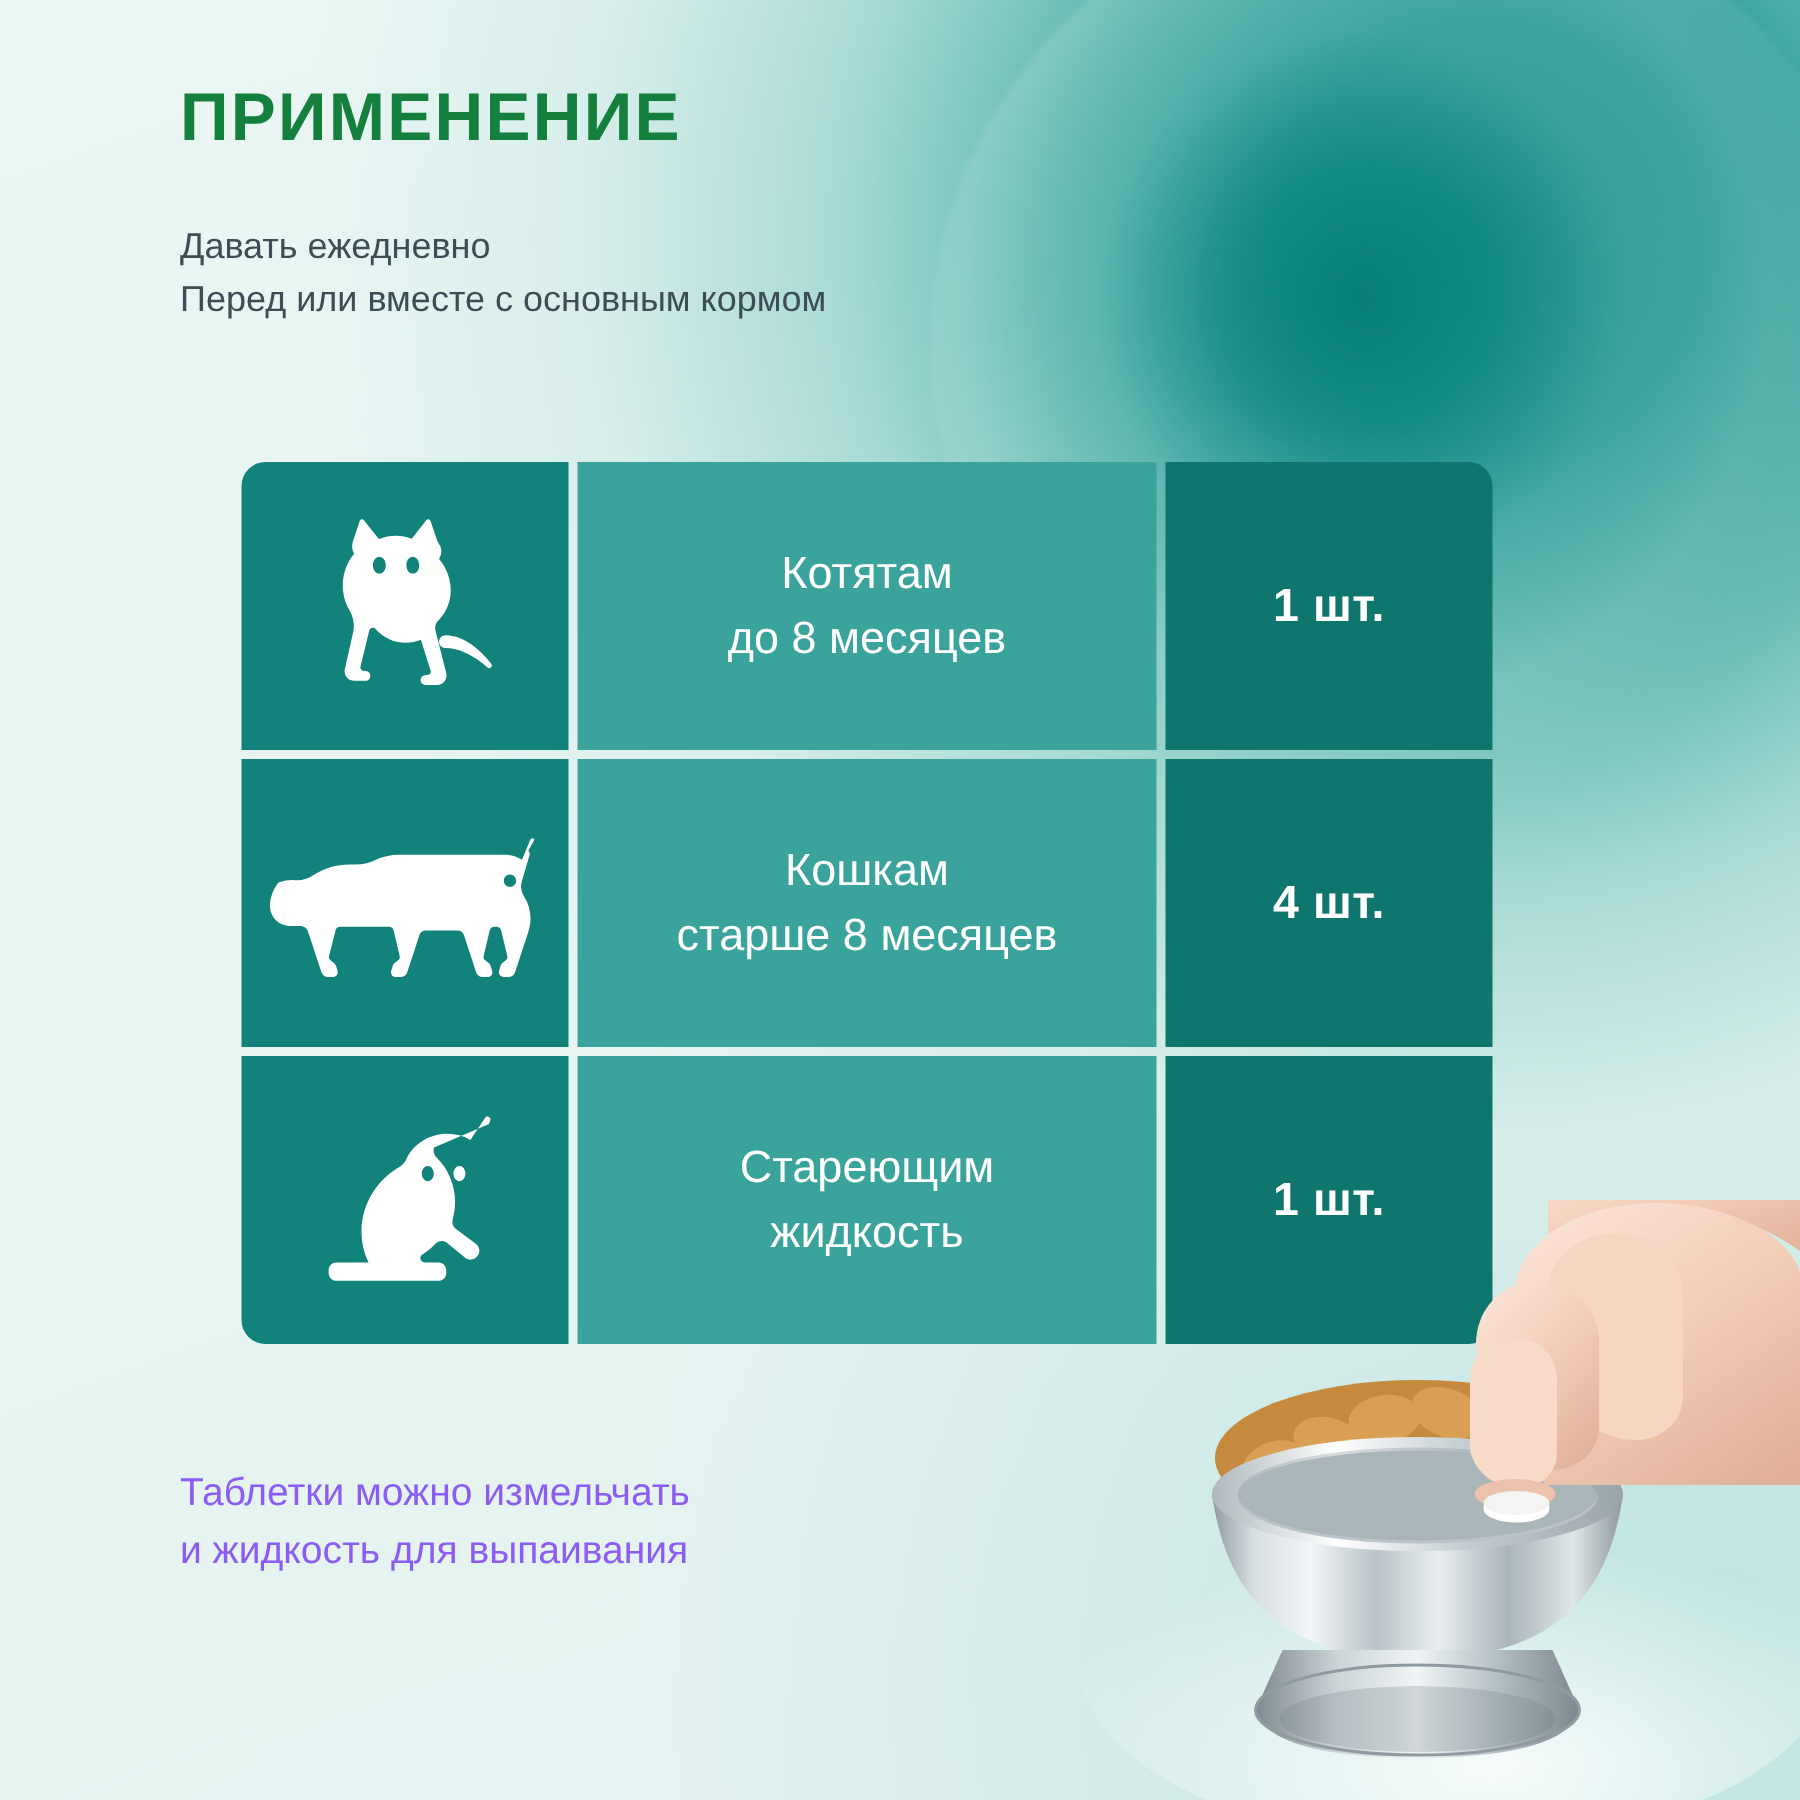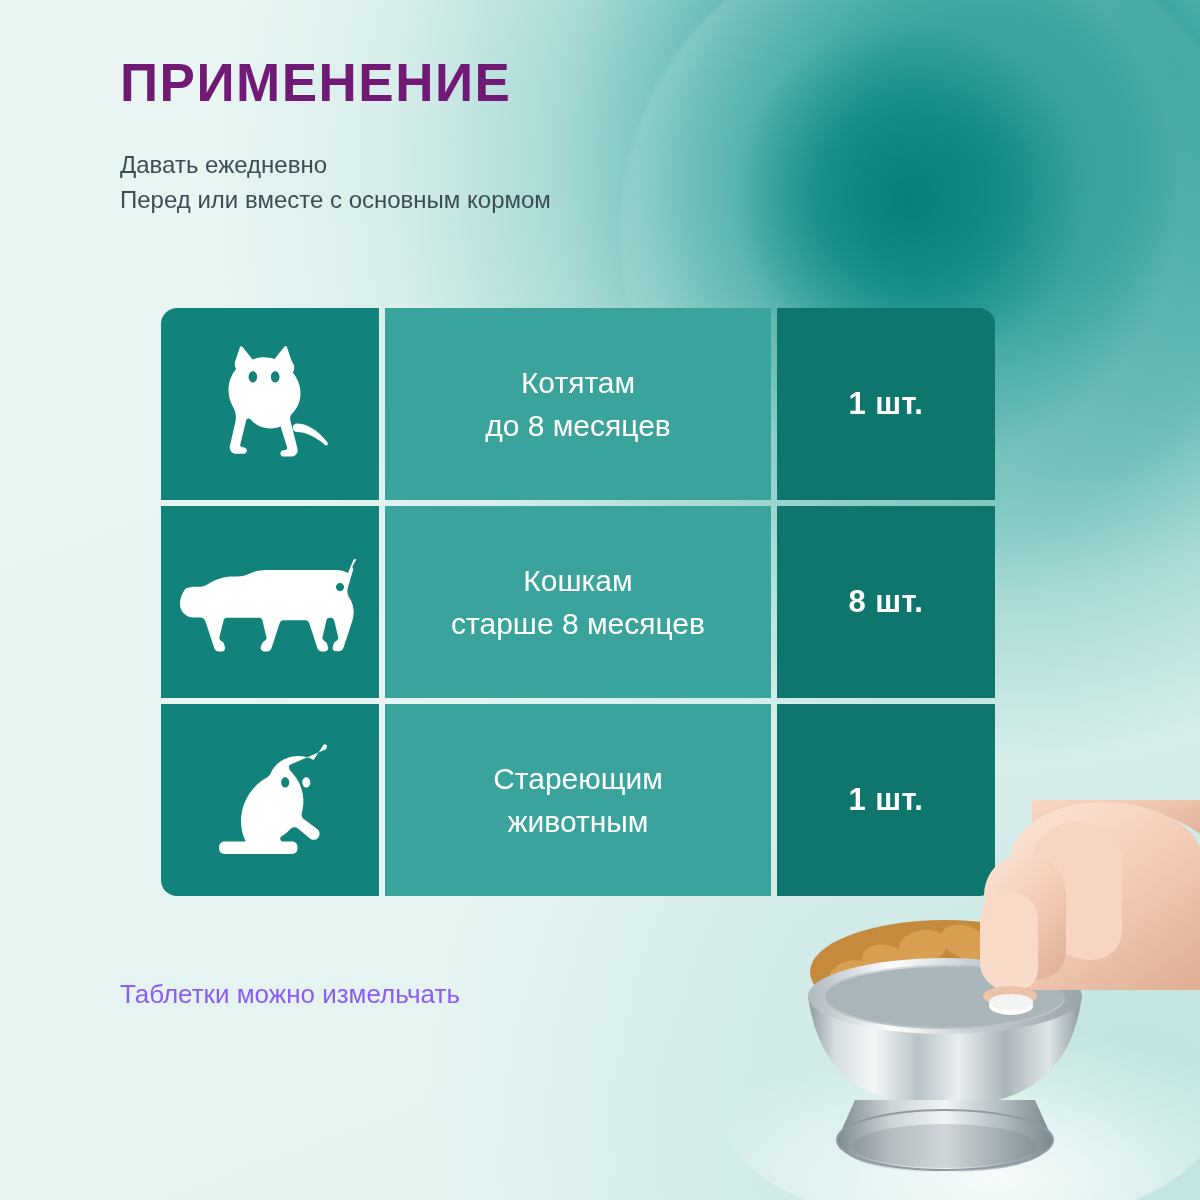--- a/index.html
+++ b/index.html
@@ -38,24 +38,24 @@
   .page {
     position: absolute;
     inset: 0;
   }
 
   
   .title {
     position: absolute;
     left: 120px;
     top: 52px;
-    font-size: 53px;
+    font-size: 45px;
     font-weight: bold;
     letter-spacing: 1.5px;
-    color: #701a75;
+    color: #15803d;
   }
   .subtitle {
     position: absolute;
     left: 120px;
     top: 148px;
     font-size: 24px;
     line-height: 1.45;
     color: #3d4d55;
     font-weight: 500;
   }
@@ -178,44 +178,45 @@
             <path fill="#ffffff" d="M176.3 14.6c-.8-1.1-2.4-.9-2.9.4l-5.4 13.1c-3.4-2-7.4-3.2-11.6-3.2H86c-5.7 0-11.2 1.3-16.1 3.6-4 1.9-8.4 2.9-12.8 2.9h-3.9c-8.9 0-17.6 2.6-25 7.5-3.3 2.2-7.3 3.2-11.3 2.9-3.7-.3-7.5.2-11.2 1.6C2.5 47.2-1.8 56 .7 63.4 2.6 69 8 72.4 13.7 72.4h6.6c2.3 0 4.3 1.5 5 3.6l9 27.2c.6 1.9 2.4 3.2 4.4 3.2h3.2c2.2 0 3.7-2.1 3.1-4.2l-1-3.3c-.2-.7-.6-1.3-1.2-1.8l-2.4-1.9c-.9-.7-1.3-1.8-1-2.9l4.3-17.2c.3-1.4 1.6-2.3 3-2.3h32.7c1.5 0 2.7 1 3 2.4l4 17c.3 1.1-.1 2.3-1 3l-2.3 1.8c-.6.4-1 1-1.2 1.7l-1.1 3.4c-.7 2.1.9 4.3 3.1 4.3h3.2c2 0 3.8-1.3 4.4-3.2l8.2-25.1c.5-1.7 2.1-2.8 3.9-2.8h21.7c1.7 0 3.3 1.1 3.9 2.8l8.2 25.1c.6 1.9 2.4 3.2 4.4 3.2h3.2c2.2 0 3.8-2.2 3.1-4.3l-1.1-3.4c-.2-.7-.6-1.3-1.2-1.7l-2.3-1.8c-.9-.7-1.3-1.9-1-3l4-17c.3-1.4 1.6-2.4 3-2.4h1.5c1.5 0 2.8 1 3.1 2.5l4.1 17c.3 1.1-.1 2.2-1 2.9l-2.3 1.8c-.6.5-1 1.1-1.2 1.8l-1 3.3c-.6 2.1.9 4.2 3.1 4.2h3.2c2 0 3.8-1.3 4.4-3.2l8.9-27.1c2.6-7.9 1.5-16.5-3-23.5-1.9-3-2.4-6.6-1.4-10l5.2-17.6c.3-1-.1-2.1-.9-2.8zM160 46.2c-2.3 0-4.1-1.9-4.1-4.1s1.9-4.1 4.1-4.1 4.1 1.9 4.1 4.1-1.8 4.1-4.1 4.1z"></path>
           </svg>
         </span>
       </div>
       <div class="cell-text">
         <span>
           <span class="t">Кошкам</span>
           <span class="t">старше 8 месяцев</span>
         </span>
       </div>
-      <div class="cell-qty">8 шт.</div>
+      <div class="cell-qty">4 шт.</div>
     </div>
 
     <div class="row">
       <div class="cell-icon">
         <span>
           <svg width="140" height="112" viewBox="0 0 140 112" xmlns="http://www.w3.org/2000/svg">
             <path fill="#ffffff" d="M126.6 3.3c-.6-1.3-2.4-1.4-3.2-.2l-9.8 14.9c-4.5-2.6-9.8-4.1-15.4-4.1-12.2 0-22.9 7-27.4 17.1-.9 2-2.4 3.7-4.3 4.8C51.8 44.1 41 60.2 41 79c0 7.4 1.7 14.4 4.7 20.6H24.3c-2.9 0-5.2 2.3-5.2 5.2v1.9c0 2.9 2.3 5.2 5.2 5.2h68c2.9 0 5.2-2.3 5.2-5.2v-1.9c0-2.9-2.3-5.2-5.2-5.2h-9.1c-2.9 0-4.1-3.8-1.6-5.3 3.3-2 6.3-4.5 8.9-7.3 1.9-2.1 5.2-2.3 7.4-.5l12 9.9c2.8 2.3 6.9 1.6 8.8-1.5 1.6-2.6.9-6-1.5-7.8l-13.2-9.8c-2-1.5-2.9-4.1-2.2-6.5 1-3.6 1.6-7.5 1.6-11.4 0-11.7-4.8-22.3-12.5-29.9-1.7-1.7-2.3-4.2-1.5-6.5L126 7.3c.5-1.3.9-2.7 1.1-4-.1 0-.3 0-.5 0zM85.2 45.5c-2.2 0-4-2.3-4-5.1s1.8-5.1 4-5.1 4 2.3 4 5.1-1.8 5.1-4 5.1zm21.1 0c-2.2 0-4-2.3-4-5.1s1.8-5.1 4-5.1 4 2.3 4 5.1-1.8 5.1-4 5.1z"></path>
           </svg>
         </span>
       </div>
       <div class="cell-text">
         <span>
           <span class="t">Стареющим</span>
-          <span class="t">животным</span>
+          <span class="t">жидкость</span>
         </span>
       </div>
       <div class="cell-qty">1 шт.</div>
     </div>
 
   </div>
 
   <div class="footnote">
     <span class="line">Таблетки можно измельчать</span>
+    <span class="line">и жидкость для выпаивания</span>
   </div>
 
   <div class="photo">
     <svg width="520" height="400" viewBox="0 0 520 400" xmlns="http://www.w3.org/2000/svg">
       <defs>
         <radialGradient id="glow" cx="55%" cy="78%" r="62%">
           <stop offset="0%" stop-color="#ffffff" stop-opacity="0.85"></stop>
           <stop offset="100%" stop-color="#ffffff" stop-opacity="0"></stop>
         </radialGradient>
         <linearGradient id="bowlOuter" x1="0" y1="0" x2="1" y2="0">

